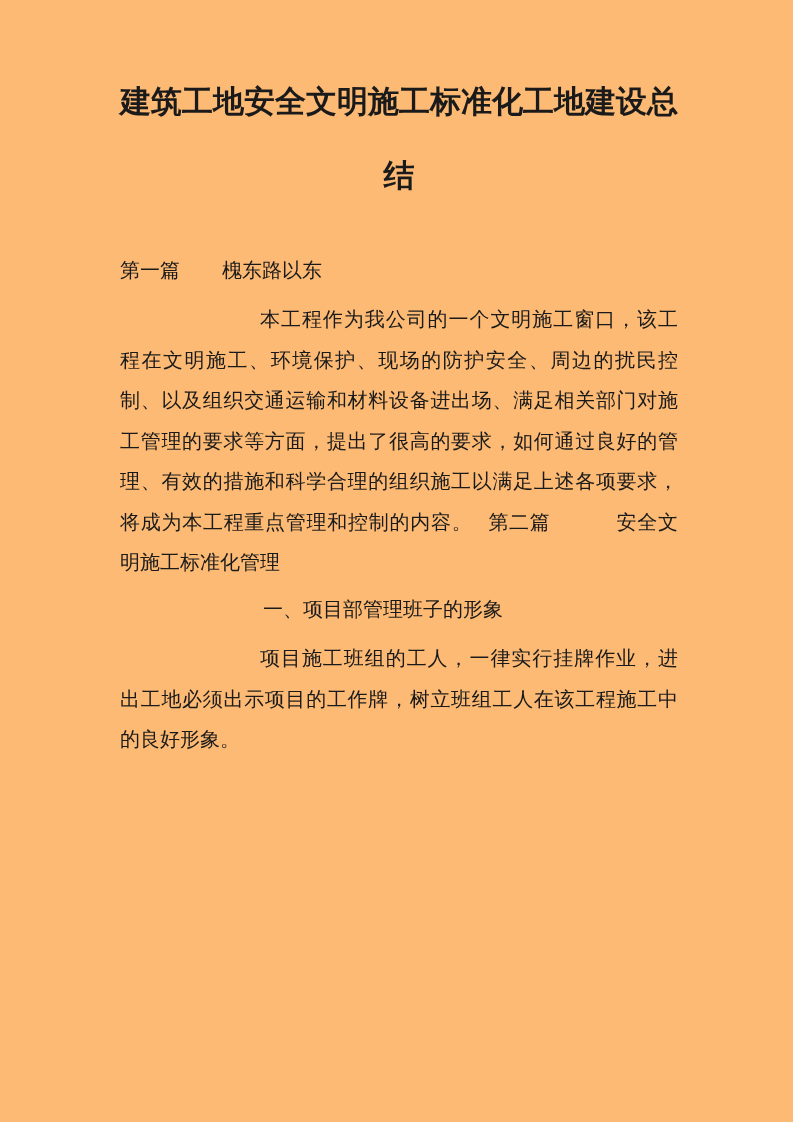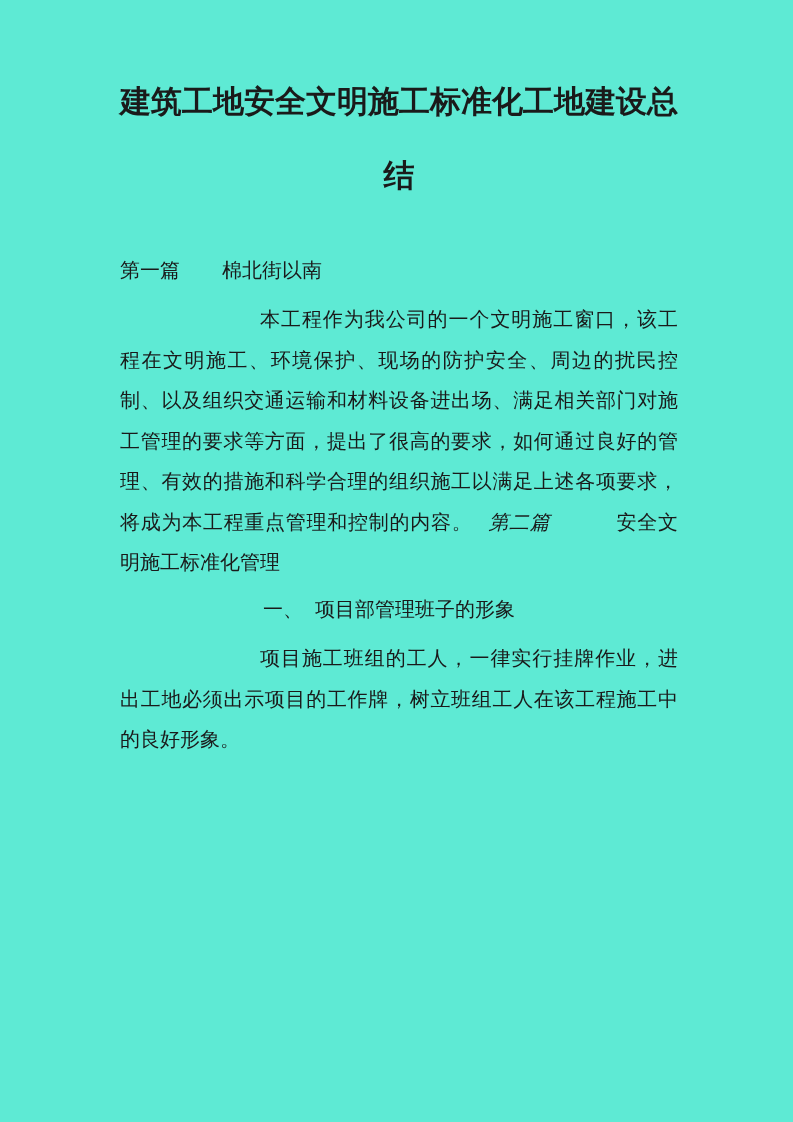--- a/index.html
+++ b/index.html
@@ -5,21 +5,21 @@
   html, body {
     margin: 0;
     padding: 0;
     background: #ffffff;
   }
   .page {
     position: relative;
     width: 793px;
     height: 1122px;
     margin: 0 auto;
-    background: #5eead4;
+    background: #fdba74;
     overflow: hidden;
     font-family: "DejaVu Serif", "Liberation Serif", serif;
     color: #1a1a1a;
   }
   .content {
     position: absolute;
     left: 120px;
     top: 0;
     width: 558px;
   }
@@ -43,45 +43,43 @@
   p.body-para {
     margin: 9px 0 0 0;
     font-size: 20px;
     line-height: 40.5px;
     text-align: justify;
     text-justify: inter-character;
     text-indent: 140px;
   }
   .inline-sec-label {
     margin-left: 16px;
-    font-style: italic;
   }
   .inline-sec-title {
     margin-left: 66px;
   }
   .num-heading {
     margin: 6px 0 0 0;
     padding-left: 143px;
     font-size: 20px;
     line-height: 40.5px;
   }
   .num-heading .heading-title {
-    margin-left: 12px;
   }
 </style>
 </head>
 <body>
 
 <div class="page">
   <div class="content">
 
     <h1 class="doc-title">建筑工地安全文明施工标准化工地建设总结</h1>
 
     <div class="section-row">
-      <span class="sec-label">第一篇</span><span class="sec-title">棉北街以南</span>
+      <span class="sec-label">第一篇</span><span class="sec-title">槐东路以东</span>
     </div>
 
 
     <p class="body-para">
       <span>本工程作为我公司的一个文明施工窗口，该工程在文明施工、环境保护、现场的防护安全、周边的扰民控制、以及组织交通运输和材料设备进出场、满足相关部门对施工管理的要求等方面，提出了很高的要求，如何通过良好的管理、有效的措施和科学合理的组织施工以满足上述各项要求，将成为本工程重点管理和控制的内容。</span><span class="inline-sec-label">第二篇</span><span class="inline-sec-title">安全文明施工标准化管理</span>
     </p>
 
     <div class="num-heading">
       <span class="heading-num">一、</span><span class="heading-title">项目部管理班子的形象</span>
     </div>

